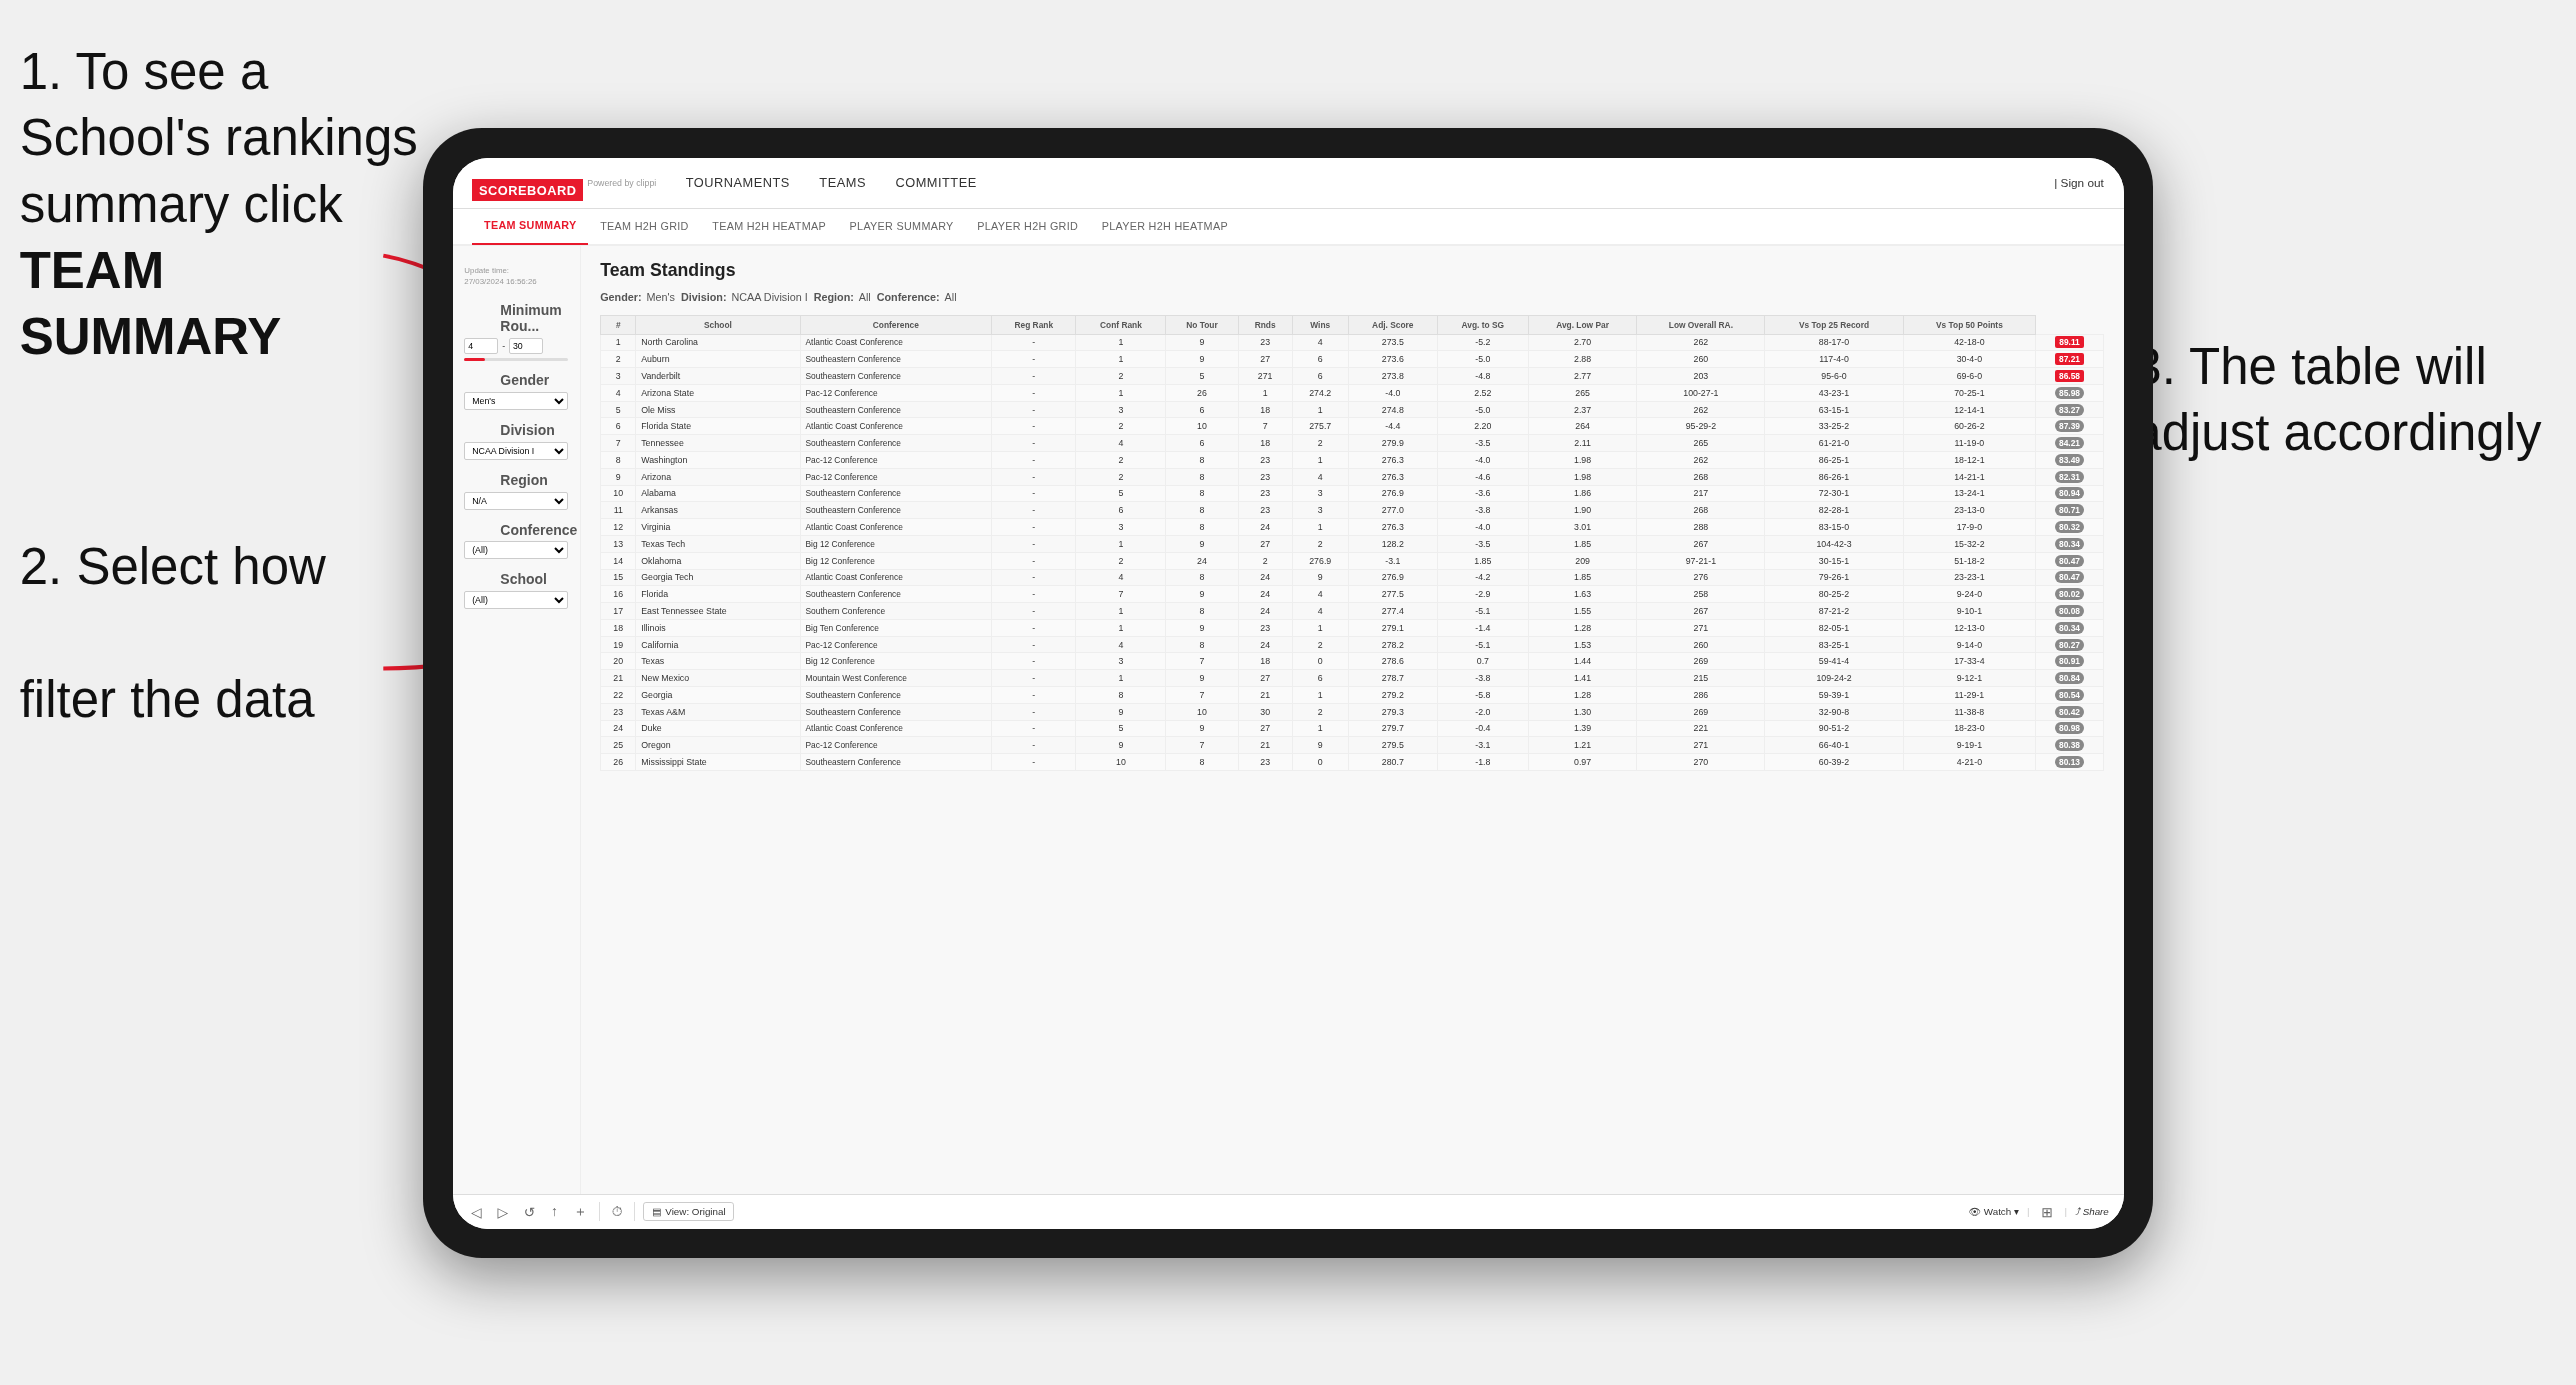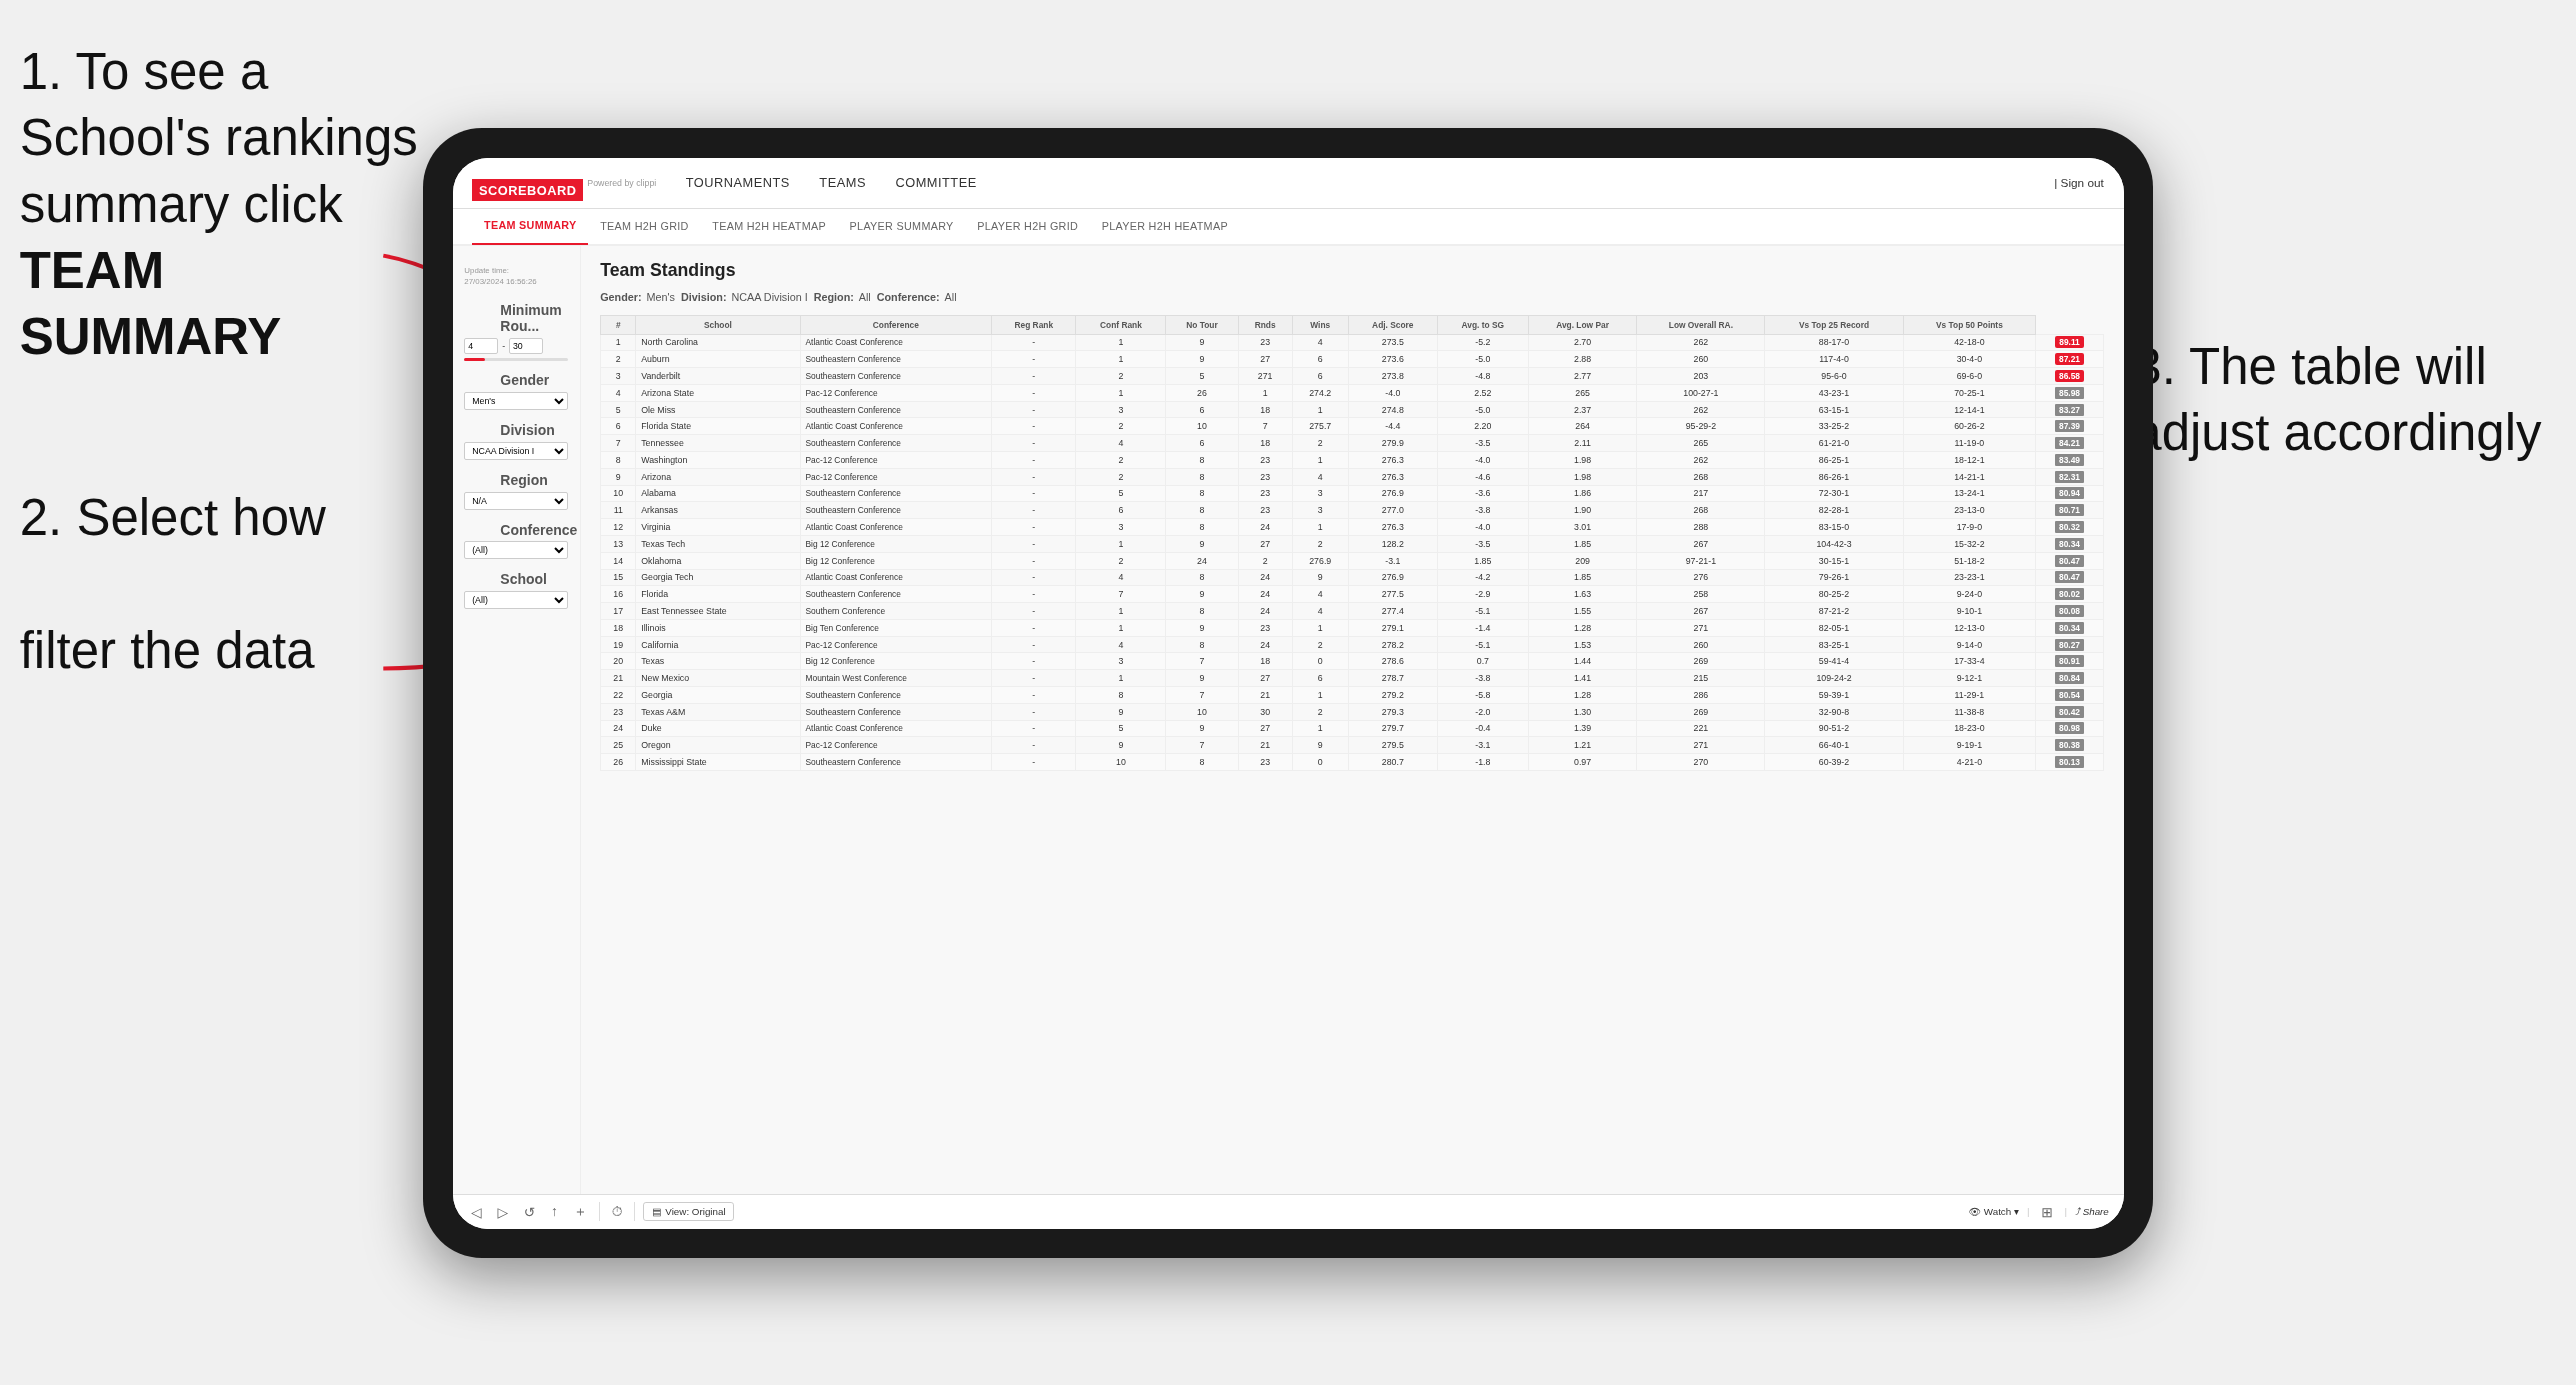--- a/index.html
+++ b/index.html
@@ -20,21 +20,21 @@
       font-size: 51px;
       line-height: 1.3;
       color: #111;
       width: 413px;
     }
     .instruction-1 strong {
       font-weight: 900;
     }
     .instruction-2 {
       position: absolute;
-      top: 485px;
+      top: 534px;
       left: 19.7px;
       font-size: 51px;
       line-height: 1.3;
       color: #111;
       width: 413px;
     }
     .instruction-3 {
       position: absolute;
       top: 334px;
       right: 19.7px;
@@ -284,21 +284,21 @@
       color: white;
       padding: 1px 3.9px;
       border-radius: 2px;
       font-size: 8.4px;
       font-weight: bold;
     }
     .score-badge-gray {
       background: #888;
       color: white;
       padding: 1px 3.9px;
-      border-radius: 1px;
+      border-radius: 6px;
       font-size: 8.4px;
       font-weight: bold;
     }
 
     
     .bottom-toolbar {
       height: 35px;
       background: #fff;
       border-top: 1px solid #ddd;
       display: flex;

